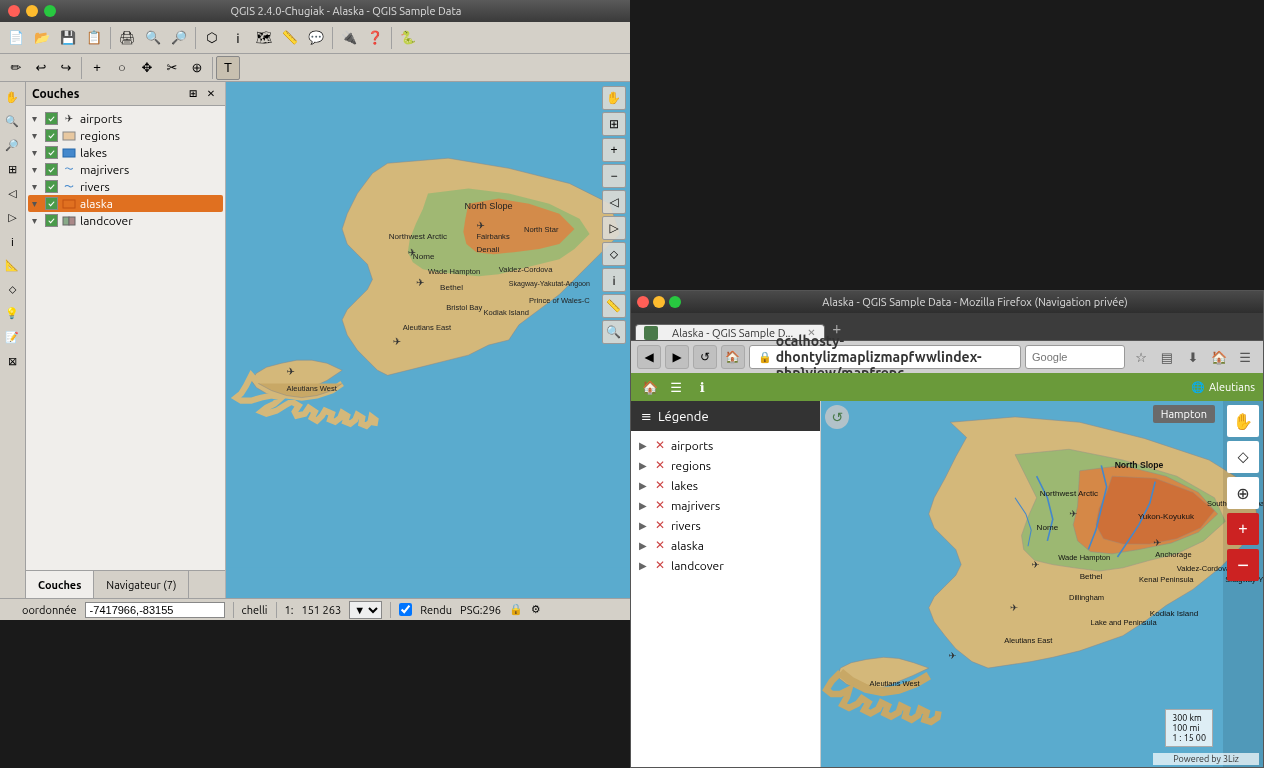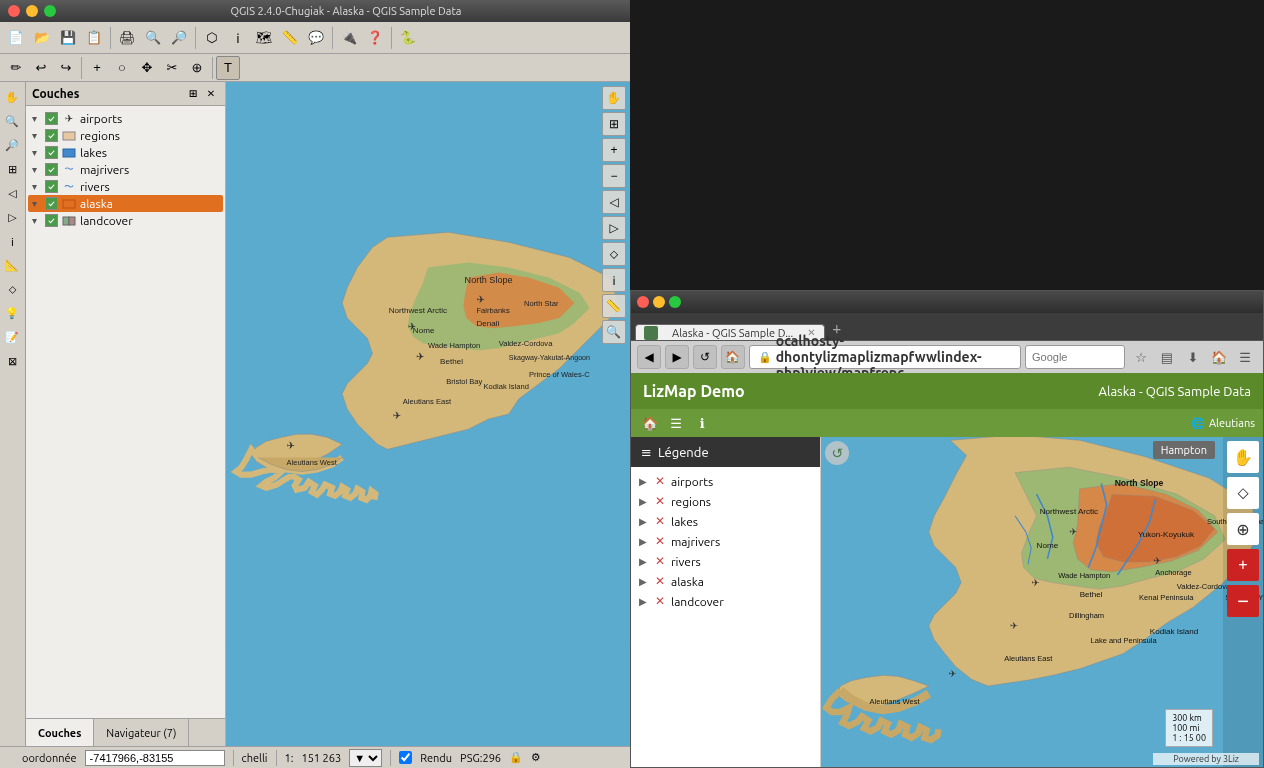--- a/index.html
+++ b/index.html
@@ -1,20 +1,20 @@
 <!DOCTYPE html>
 <html><head>
   <meta charset="utf-8">
   <style>
     * { margin: 0; padding: 0; box-sizing: border-box; }
     body { width: 1264px; height: 768px; overflow: hidden; background: #1a1a1a; font-family: 'Ubuntu', 'DejaVu Sans', sans-serif; font-size: 12px; }
 
     
     .qgis-window {
-      position: absolute; top: 0; left: 0; width: 630px; height: 768px;
+      position: absolute; top: 0; left: 0; width: 630px; height: 620px;
       background: #ececec; display: flex; flex-direction: column;
     }
     .title-bar {
       height: 22px; background: linear-gradient(to bottom, #5a5a5a, #3a3a3a);
       display: flex; align-items: center; padding: 0 8px; gap: 6px;
     }
     .title-bar-btn {
       width: 12px; height: 12px; border-radius: 50%; border: none; cursor: pointer;
     }
     .btn-close { background: #ff5f57; }
@@ -510,20 +510,21 @@
     <span>⚙</span>
   </div>
 </div>
 
 <div class="firefox-window">
 
   <div class="ff-title-bar">
     <button class="ff-btn ff-close"></button>
     <button class="ff-btn ff-min"></button>
     <button class="ff-btn ff-max"></button>
+    <span class="ff-title-text">Alaska - QGIS Sample Data - Mozilla Firefox (Navigation privée)</span>
   </div>
 
   <div class="ff-tab-bar">
     <div class="ff-tab active">
       <div class="ff-tab-favicon"></div>
       <span>Alaska - QGIS Sample D...</span>
       <span class="ff-tab-close">✕</span>
     </div>
     <div class="ff-new-tab">+</div>
   </div>
@@ -542,24 +543,20 @@
       <span class="ff-icon-btn">☆</span>
       <span class="ff-icon-btn">▤</span>
       <span class="ff-icon-btn">⬇</span>
       <span class="ff-icon-btn">🏠</span>
       <span class="ff-icon-btn">☰</span>
     </div>
   </div>
 
   <div class="lizmap-content">
 
-    <div class="lizmap-header">
-      <span class="lizmap-logo">LizMap Demo</span>
-      <span class="lizmap-title-right">Alaska - QGIS Sample Data</span>
-    </div>
 
     <div class="lizmap-toolbar">
       <span class="lizmap-tool-btn">🏠</span>
       <span class="lizmap-tool-btn">☰</span>
       <span class="lizmap-tool-btn">ℹ</span>
       <div class="lizmap-connexion">
         <span>🌐</span>
         <span style="cursor:pointer;">Aleutians</span>
       </div>
     </div>

